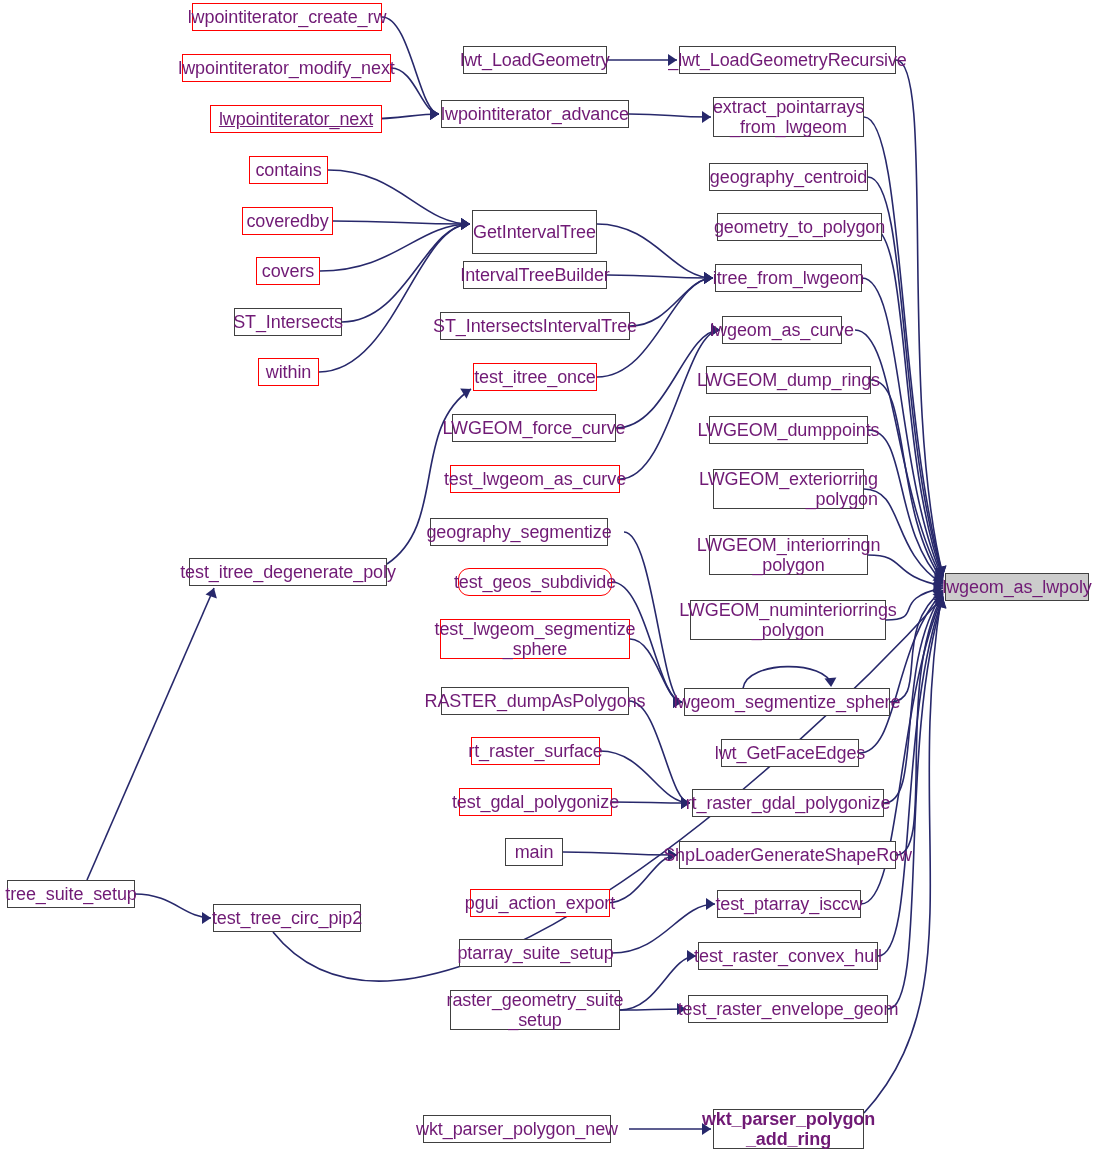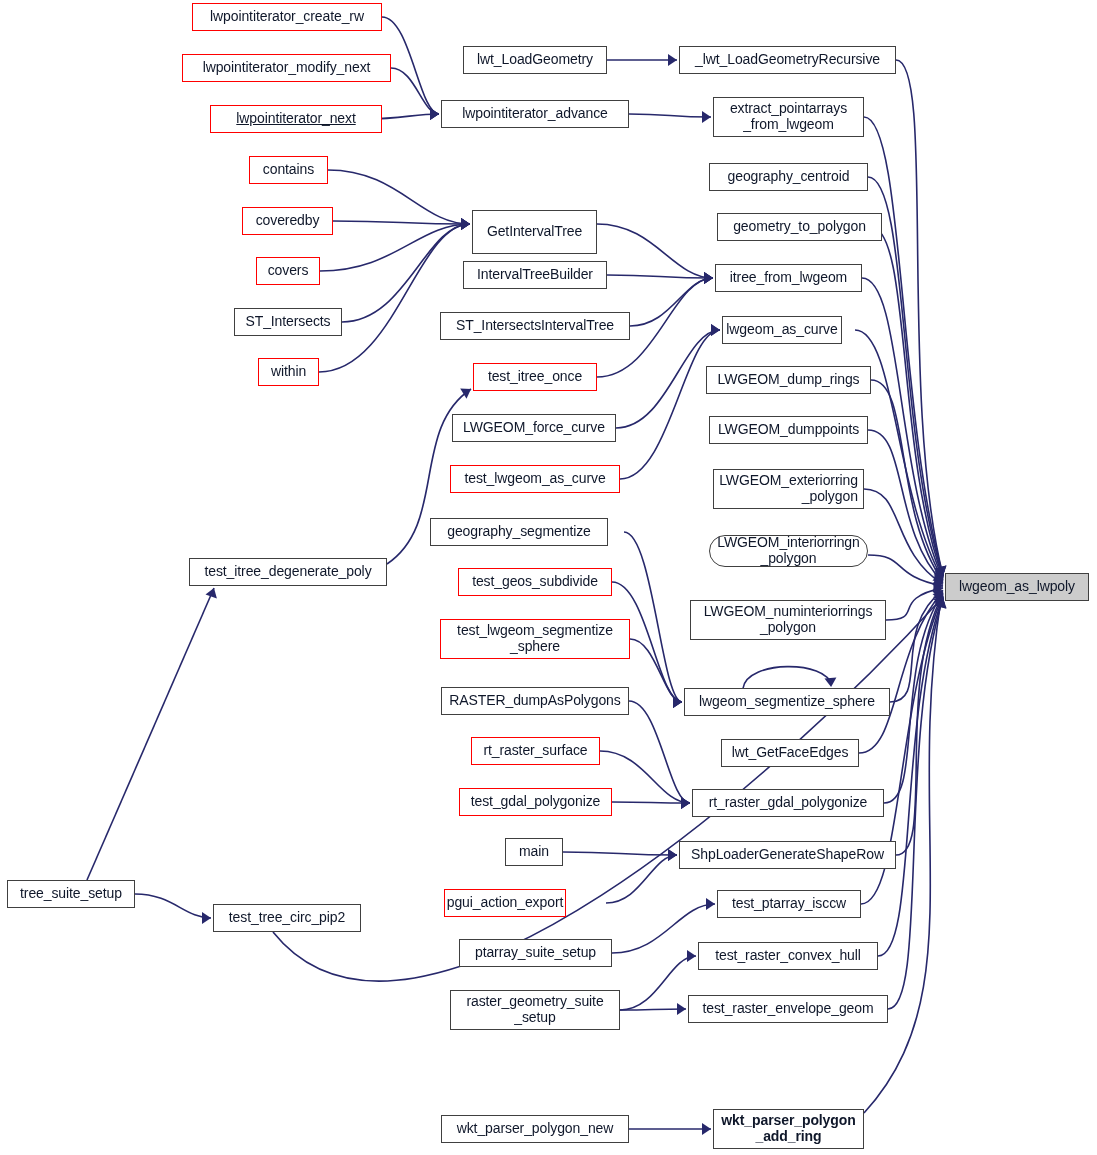--- a/index.html
+++ b/index.html
@@ -38,22 +38,22 @@
   .node-box {
     position: absolute;
     box-sizing: border-box;
     background: #ffffff;
     border: 1.4px solid #404040;
     display: flex;
     align-items: center;
     justify-content: center;
     text-align: center;
     font-family: "Liberation Sans", sans-serif;
-    font-size: 14px;
-    color: #0f172a;
+    font-size: 18px;
+    color: #701a75;
     line-height: 1.12;
     white-space: pre-line;
     letter-spacing: -0.1px;
   }
   .node-box.red {
     border-color: #ff0000;
   }
   .node-box.highlight {
     background: #cccccc;
     border-color: #404040;
@@ -195,44 +195,44 @@
       <div class="node-box" style="left: 722px; top: 316px; width: 120px; height: 28px;">lwgeom_as_curve</div>
       <div class="node-box red" style="left: 258px; top: 358px; width: 61px; height: 28px;">within</div>
       <div class="node-box red" style="left: 473px; top: 363px; width: 124px; height: 28px;">test_itree_once</div>
       <div class="node-box" style="left: 706px; top: 366px; width: 165px; height: 28px;">LWGEOM_dump_rings</div>
       <div class="node-box" style="left: 452px; top: 414px; width: 164px; height: 28px;">LWGEOM_force_curve</div>
       <div class="node-box" style="left: 709px; top: 416px; width: 159px; height: 28px;">LWGEOM_dumppoints</div>
       <div class="node-box red" style="left: 450px; top: 465px; width: 170px; height: 28px;">test_lwgeom_as_curve</div>
       <div class="node-box" style="left: 713px; top: 469px; width: 151px; height: 40px; text-align: right;">LWGEOM_exteriorring
 _polygon</div>
       <div class="node-box" style="left: 430px; top: 518px; width: 178px; height: 28px;">geography_segmentize</div>
-      <div class="node-box" style="left: 709px; top: 535px; width: 159px; height: 32px; border-radius: 17px;">LWGEOM_interiorringn
+      <div class="node-box" style="left: 709px; top: 535px; width: 159px; height: 40px;">LWGEOM_interiorringn
 _polygon</div>
-      <div class="node-box red" style="left: 458px; top: 568px; width: 154px; height: 28px;">test_geos_subdivide</div>
+      <div class="node-box red" style="left: 458px; top: 568px; width: 154px; height: 28px; border-radius: 11px;">test_geos_subdivide</div>
       <div class="node-box" style="left: 189px; top: 558px; width: 198px; height: 28px;">test_itree_degenerate_poly</div>
       <div class="node-box highlight" style="left: 945px; top: 573px; width: 144px; height: 28px;">lwgeom_as_lwpoly</div>
       <div class="node-box" style="left: 690px; top: 600px; width: 196px; height: 40px;">LWGEOM_numinteriorrings
 _polygon</div>
       <div class="node-box red" style="left: 440px; top: 619px; width: 190px; height: 40px;">test_lwgeom_segmentize
 _sphere</div>
       <div class="node-box" style="left: 684px; top: 688px; width: 206px; height: 28px;">lwgeom_segmentize_sphere</div>
       <div class="node-box" style="left: 441px; top: 687px; width: 188px; height: 28px;">RASTER_dumpAsPolygons</div>
       <div class="node-box" style="left: 721px; top: 739px; width: 138px; height: 28px;">lwt_GetFaceEdges</div>
       <div class="node-box red" style="left: 471px; top: 737px; width: 129px; height: 28px;">rt_raster_surface</div>
       <div class="node-box" style="left: 692px; top: 789px; width: 192px; height: 28px;">rt_raster_gdal_polygonize</div>
       <div class="node-box red" style="left: 459px; top: 788px; width: 153px; height: 28px;">test_gdal_polygonize</div>
       <div class="node-box" style="left: 505px; top: 838px; width: 58px; height: 28px;">main</div>
       <div class="node-box" style="left: 679px; top: 841px; width: 217px; height: 28px;">ShpLoaderGenerateShapeRow</div>
-      <div class="node-box red" style="left: 444px; top: 889px; width: 122px; height: 28px;">pgui_action_export</div>
+      <div class="node-box red" style="left: 470px; top: 889px; width: 140px; height: 28px;">pgui_action_export</div>
       <div class="node-box" style="left: 717px; top: 890px; width: 144px; height: 28px;">test_ptarray_isccw</div>
       <div class="node-box" style="left: 7px; top: 880px; width: 128px; height: 28px;">tree_suite_setup</div>
       <div class="node-box" style="left: 459px; top: 939px; width: 153px; height: 28px;">ptarray_suite_setup</div>
       <div class="node-box" style="left: 698px; top: 942px; width: 180px; height: 28px;">test_raster_convex_hull</div>
       <div class="node-box" style="left: 213px; top: 904px; width: 148px; height: 28px;">test_tree_circ_pip2</div>
       <div class="node-box" style="left: 450px; top: 990px; width: 170px; height: 40px;">raster_geometry_suite
 _setup</div>
       <div class="node-box" style="left: 688px; top: 995px; width: 200px; height: 28px;">test_raster_envelope_geom</div>
-      <div class="node-box" style="left: 441px; top: 1115px; width: 188px; height: 28px;">wkt_parser_polygon_new</div>
+      <div class="node-box" style="left: 423px; top: 1115px; width: 188px; height: 28px;">wkt_parser_polygon_new</div>
       <div class="node-box" style="left: 713px; top: 1109px; width: 151px; height: 40px; font-weight: bold;">wkt_parser_polygon
 _add_ring</div>
     </div>
 
 </div>
 
 </body></html>

